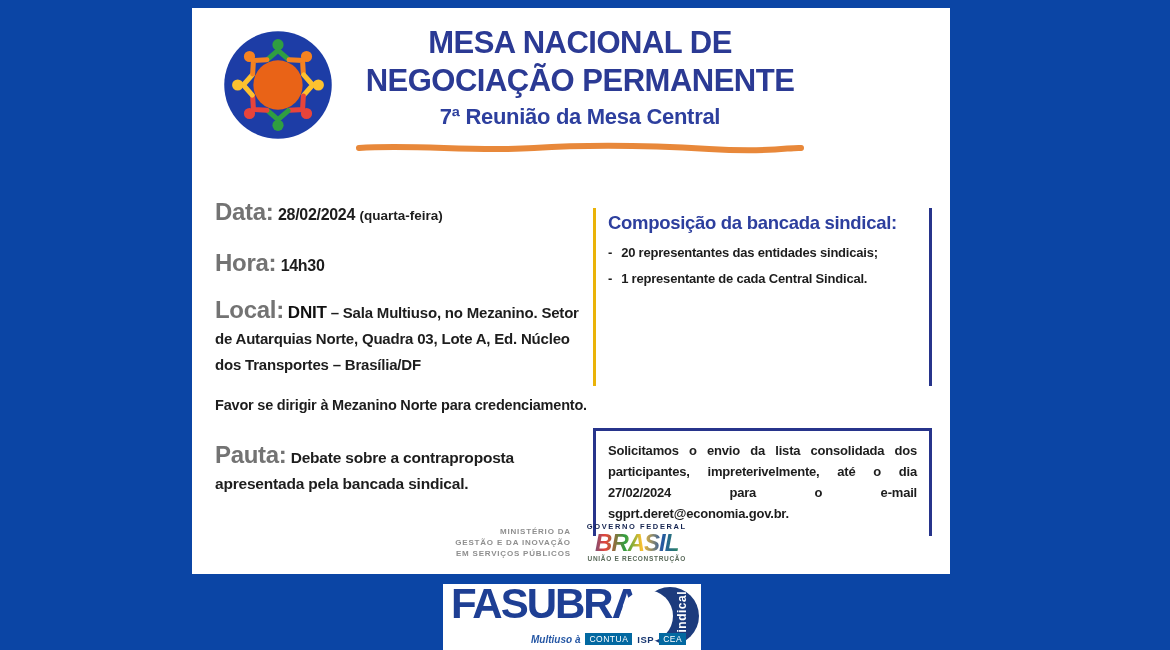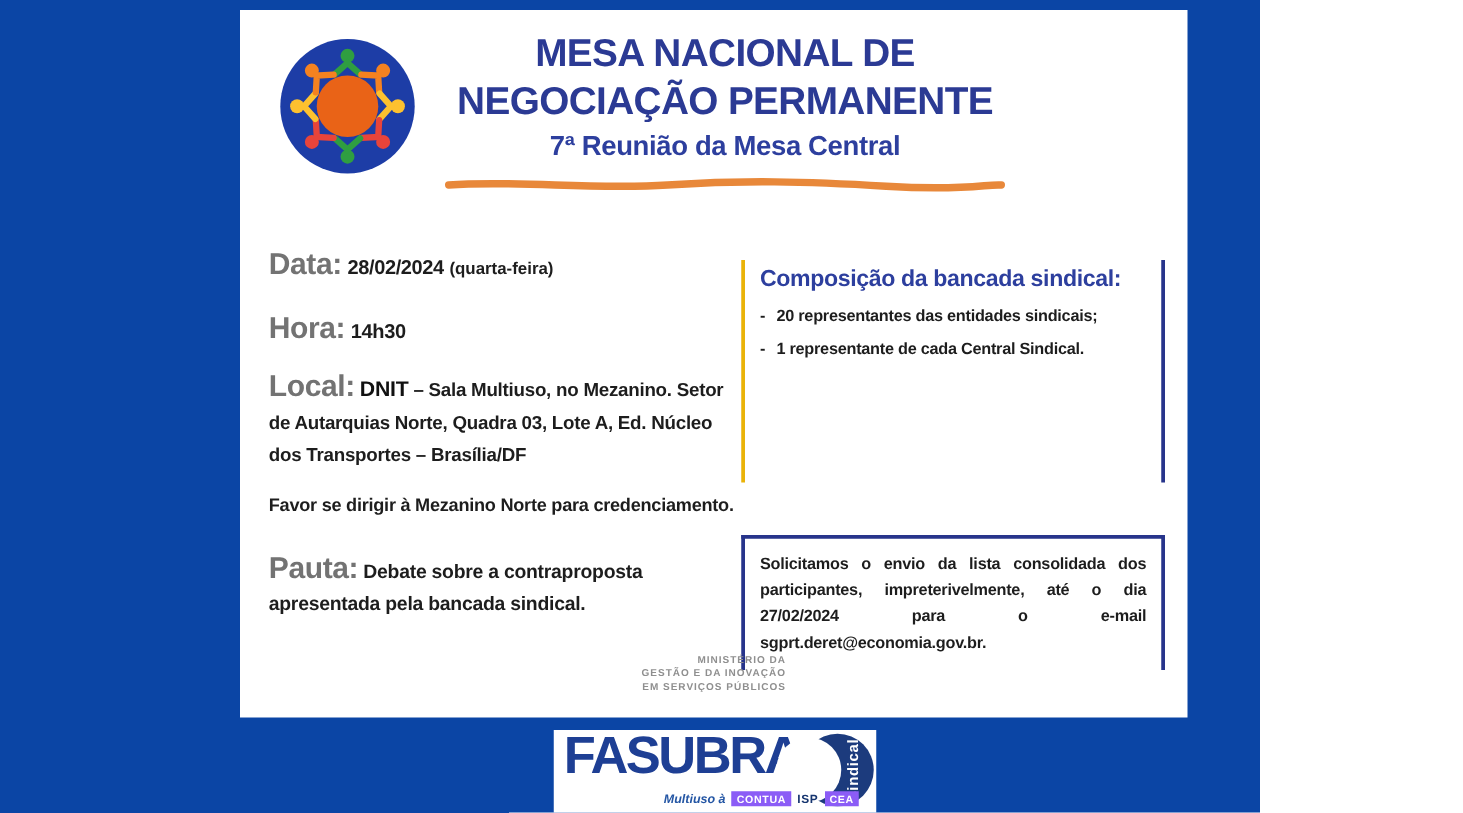--- a/index.html
+++ b/index.html
@@ -1,18 +1,18 @@
 <!DOCTYPE html>
 <html><head>
 <meta charset="utf-8">
 <style>
   * { margin:0; padding:0; box-sizing:border-box; }
   html,body { width:1170px; height:650px; }
   body { font-family:"Liberation Sans", sans-serif; }
-  .screen { position:relative; width:1008px; height:650px; background:#0b45a5; overflow:hidden; }
+  .screen { position:relative; width:1170px; height:650px; background:#0b45a5; overflow:hidden; }
 
   .card { position:absolute; left:192px; top:8px; width:758px; height:566px; background:#ffffff; }
 
   
   .mnnp-logo { position:absolute; left:30px; top:20px; width:112px; height:114px; }
   .title-wrap { position:absolute; left:140px; top:16px; width:496px; text-align:center; }
   .title-line { font-size:31px; font-weight:bold; color:#2b3a94; line-height:38px; letter-spacing:-0.5px; }
   .subtitle { font-size:22px; font-weight:bold; color:#2d3f9e; margin-top:4px; letter-spacing:-0.3px; }
   .squiggle { display:block; margin:12px auto 0; }
 
@@ -54,21 +54,21 @@
 
   
   .fasubra-box { position:absolute; left:443px; top:584px; width:258px; height:70px; background:#ffffff; }
   .fasubra-name { position:absolute; left:8px; top:-4px; font-size:42px; font-weight:bold; color:#1e3f94; letter-spacing:-2px; }
   .sindical-circle { position:absolute; right:2px; top:3px; width:58px; height:58px; border-radius:50%; background:#1c3b7d; }
   .sindical-circle::before { content:""; position:absolute; left:-20px; top:3px; width:52px; height:52px; border-radius:50%; background:#ffffff; }
   .sindical-text { position:absolute; right:10px; top:50%; transform:translateY(-50%) rotate(180deg);
     writing-mode:vertical-rl; color:#ffffff; font-size:12px; font-weight:bold; letter-spacing:0.5px; }
   .filiada-row { position:absolute; left:88px; top:49px; display:flex; align-items:center; gap:5px; }
   .filiada-label { color:#2456a4; font-size:10px; font-weight:bold; font-style:italic; }
-  .badge-dark { background:#8b5cf6; color:#ffffff; font-size:8.5px; font-weight:bold; padding:1px 4px; letter-spacing:0.5px; }
+  .badge-dark { background:#0369a1; color:#ffffff; font-size:8.5px; font-weight:normal; padding:1px 4px; letter-spacing:0.5px; }
   .badge-plain { color:#16356f; font-size:9.5px; font-weight:bold; letter-spacing:0.5px; }
 </style>
 </head>
 <body>
 
 <div class="screen">
   <div class="card">
 
     <svg class="mnnp-logo" viewBox="0 0 100 100">
       <circle cx="50" cy="50" r="48" fill="#1d3da6"></circle>
@@ -157,20 +157,25 @@
         <span>Solicitamos o envio da lista consolidada dos participantes, impreterivelmente, até o dia </span><span>27/02/2024</span><span> para o e-mail </span><span>sgprt.deret@economia.gov.br</span><span>.</span>
       </div>
     </div>
 
     <div class="footer-logos">
       <div class="ministry">
         <div>MINISTÉRIO DA</div>
         <div>GESTÃO E DA INOVAÇÃO</div>
         <div>EM SERVIÇOS PÚBLICOS</div>
       </div>
+      <div class="gov">
+        <div class="gov-top">GOVERNO FEDERAL</div>
+        <div class="gov-brand">BRASIL</div>
+        <div class="gov-bottom">UNIÃO E RECONSTRUÇÃO</div>
+      </div>
     </div>
   </div>
 
   <div class="fasubra-box">
     <div class="fasubra-name">FASUBRA</div>
     <div class="sindical-circle">
       <span class="sindical-text">Sindical</span>
     </div>
     <div class="filiada-row">
       <span class="filiada-label">Multiuso à</span>

